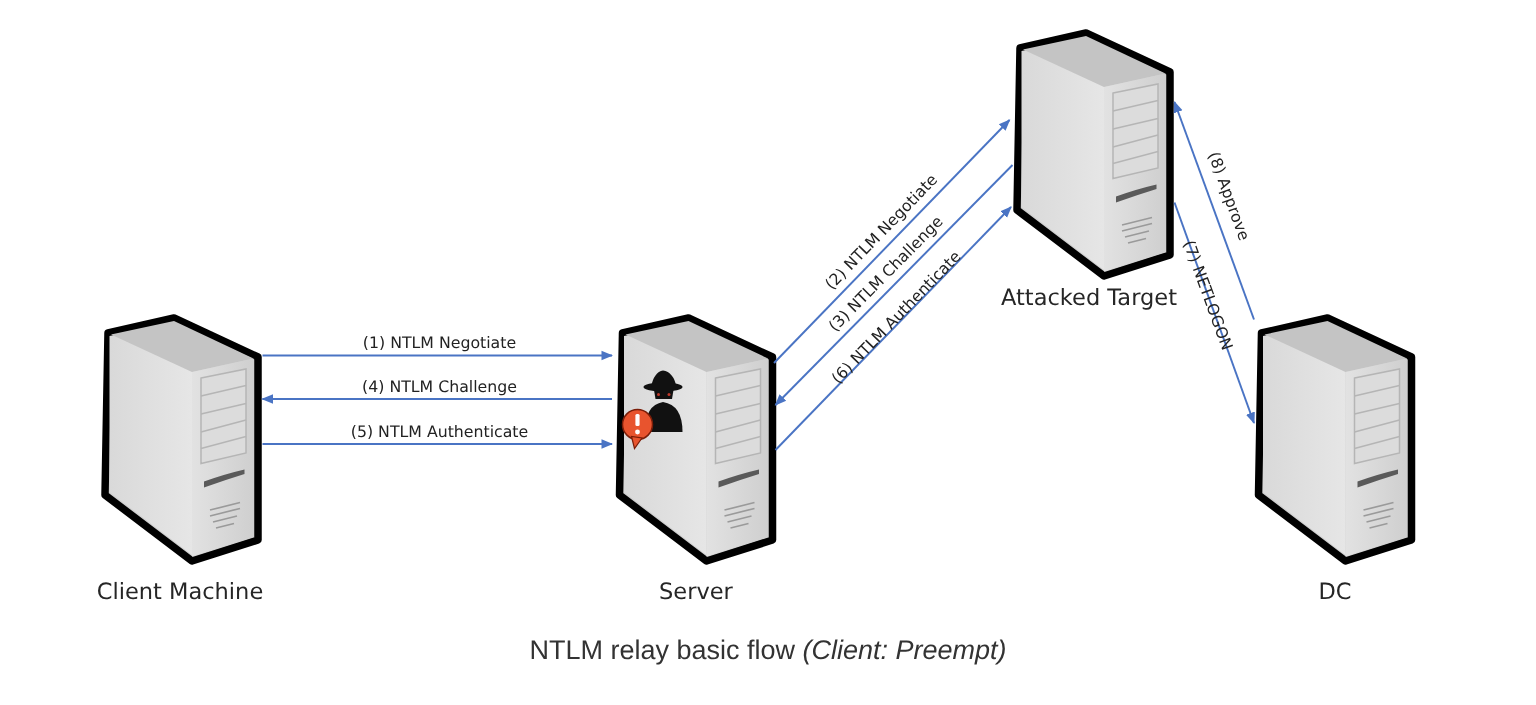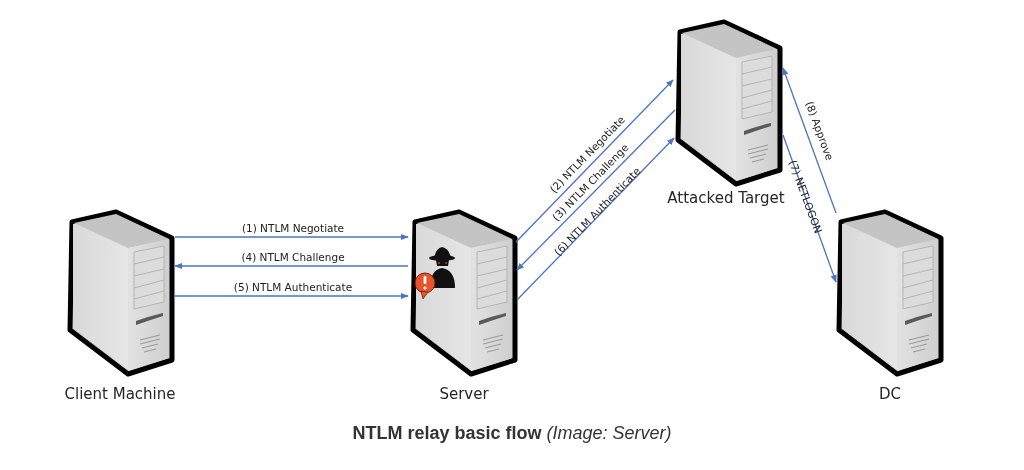--- a/index.html
+++ b/index.html
@@ -2,21 +2,21 @@
 <html><head>
   <meta charset="utf-8">
   <style>
     html, body { margin: 0; padding: 0; background: #ffffff; }
     body { width: 1024px; height: 470px; position: relative; overflow: hidden; font-family: "Liberation Sans", sans-serif; }
     #diagram { position: absolute; left: 0; top: 0; width: 1024px; height: 470px; }
     .node-label { font-family: "DejaVu Sans", sans-serif; font-size: 15px; fill: #262626; }
     .edge-label { font-family: "DejaVu Sans", sans-serif; font-size: 10.5px; fill: #222222; }
     .edge-line { stroke: #4a74c4; stroke-width: 1.3; fill: none; }
     .caption { position: absolute; left: 0; top: 423px; width: 1024px; text-align: center; font-family: "Liberation Sans", sans-serif; font-size: 18px; color: #333333; }
-    .caption .title { font-weight: bold; }
+    .caption .title { font-weight: normal; }
     .caption .credit { font-style: italic; font-weight: normal; }
   </style>
 </head>
 <body>
 
 <svg id="diagram" viewBox="0 0 1024 470" xmlns="http://www.w3.org/2000/svg">
   <defs>
     <marker id="arrowhead" viewBox="0 0 10 10" refX="9" refY="5" markerWidth="6" markerHeight="6" orient="auto-start-reverse">
       <path d="M0,1 L10,5 L0,9 z" fill="#4a74c4"></path>
     </marker>
@@ -100,14 +100,14 @@
   <text class="edge-label" transform="translate(802,198) rotate(70)" text-anchor="middle">(7) NETLOGON</text>
 
   <text class="node-label" x="120" y="399" text-anchor="middle">Client Machine</text>
   <text class="node-label" x="464" y="399" text-anchor="middle">Server</text>
   <text class="node-label" x="726" y="203" text-anchor="middle">Attacked Target</text>
   <text class="node-label" x="890" y="399" text-anchor="middle">DC</text>
 </svg>
 
 <div class="caption">
   <span class="title">NTLM relay basic flow</span>
-  <span class="credit">(Image: Server)</span>
+  <span class="credit">(Client: Preempt)</span>
 </div>
 
 </body></html>

